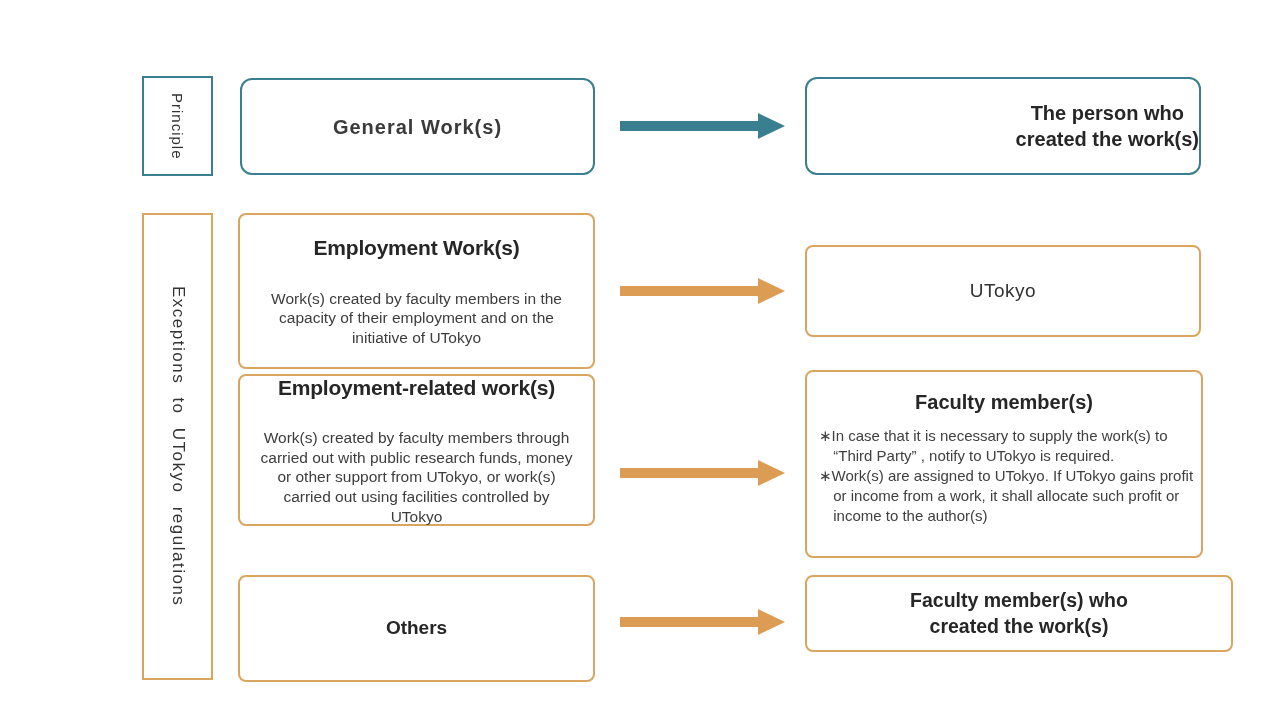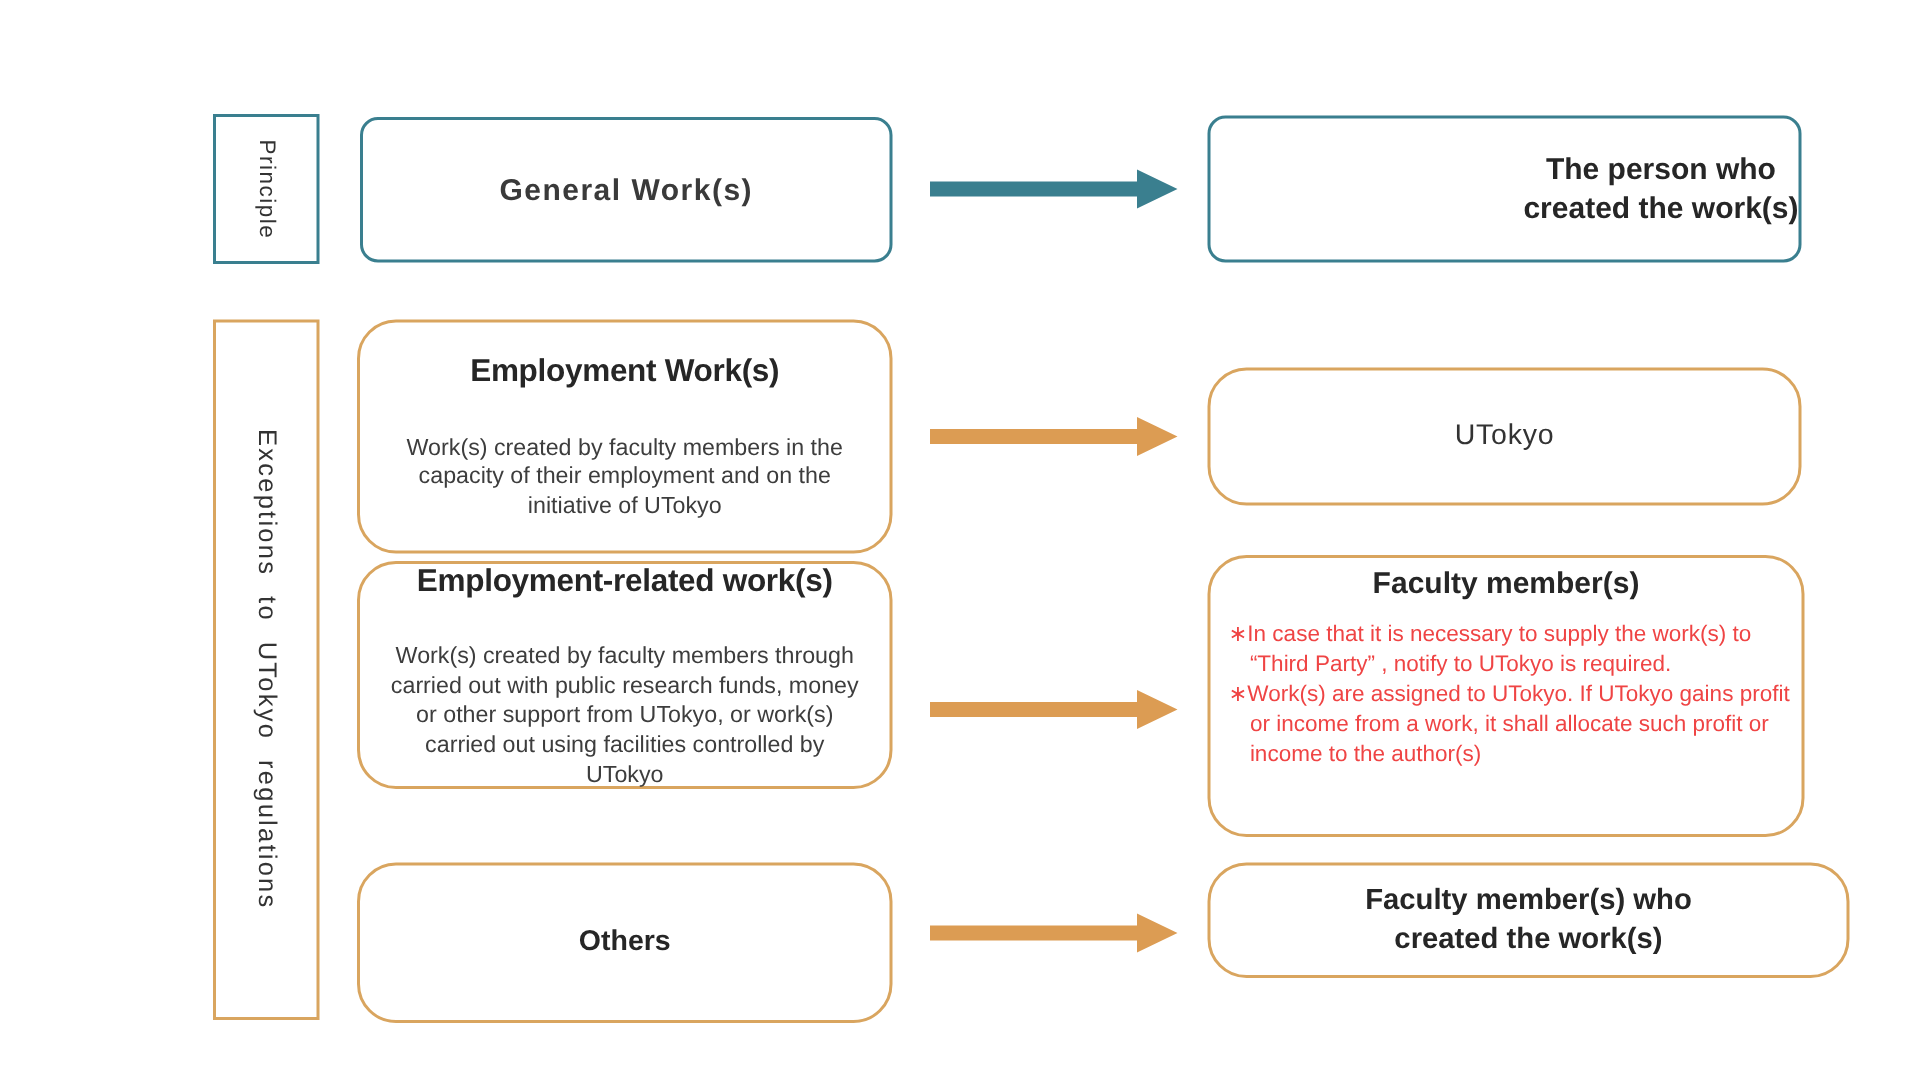--- a/index.html
+++ b/index.html
@@ -11,58 +11,58 @@
   .canvas {
     position:relative; width:1280px; height:720px; background:#ffffff;
     font-family:"Liberation Sans", sans-serif; overflow:hidden;
   }
   .box {
     position:absolute; box-sizing:border-box;
     display:flex; flex-direction:column; align-items:center; justify-content:center;
     text-align:center; background:#ffffff;
   }
   .teal-box   { border:2.5px solid var(--teal); border-radius:12px; }
-  .orange-box { border:2px solid var(--orange-border); border-radius:26px; }
+  .orange-box { border:2px solid var(--orange-border); border-radius:8px; }
 
   .vlabel {
     position:absolute; box-sizing:border-box; background:#ffffff;
     display:flex; align-items:center; justify-content:center;
   }
   .vtext {
     writing-mode:vertical-rl; text-orientation:mixed;
     color:#333333; font-weight:400; white-space:nowrap;
   }
   #principle-box   { left:142px; top:76px;  width:71px; height:100px; border:2px solid var(--teal); }
   #principle-box .vtext { font-size:15px; letter-spacing:1px; }
   #exceptions-box  { left:142px; top:213px; width:71px; height:467px; border:2px solid var(--orange-border); }
   #exceptions-box .vtext { font-size:17px; letter-spacing:1.5px; word-spacing:7px; }
 
   #general-box            { left:240px; top:78px;  width:355px; height:97px; }
   #person-box             { left:805px; top:77px;  width:396px; height:98px;align-items:flex-end; }
   #employment-box         { left:238px; top:213px; width:357px; height:156px; padding:6px 12px; }
   #utokyo-box             { left:805px; top:245px; width:396px; height:92px; }
   #employment-related-box { left:238px; top:374px; width:357px; height:152px; padding:4px 8px; }
-  #faculty-box            { left:805px; top:370px; width:398px; height:188px; justify-content:flex-start; padding-top:4px; }
+  #faculty-box            { left:805px; top:370px; width:398px; height:188px; justify-content:flex-start; padding-top:17px; }
   #others-box             { left:238px; top:575px; width:357px; height:107px;text-align:center; }
   #faculty-who-box        { left:805px; top:575px; width:428px; height:77px; }
 
   .title { font-size:20px; font-weight:700; color:#262626; line-height:1.3; }
   .prewrap { white-space:pre-line; }
   #general-box .title { font-weight:700; letter-spacing:1px; color:#3a3a3a; }
   #employment-box .title, #employment-related-box .title { font-size:21px; letter-spacing:-0.2px; }
   #utokyo-box .title { font-weight:400; font-size:19px; letter-spacing:0.5px; color:#333333; }
   #others-box .title { font-size:19px; }
   #faculty-who-box .title { font-size:19.5px; }
 
   .body-text {
     font-size:15.5px; color:#3d3d3d; line-height:1.27; margin-top:27px; padding:0 12px;
   }
   .notes {
     margin-top:11px; width:100%; box-sizing:border-box; padding:0 4px 0 12px;
-    text-align:left; font-size:15px; color:#ef4444; line-height:1.33;
+    text-align:left; font-size:15px; color:#404040; line-height:1.33;
   }
   .note { padding-left:0.95em; text-indent:-0.95em; }
 
   .arrow { position:absolute; width:166px; height:28px; display:block; }
   #arrow-1 { left:620px; top:112px; color:var(--teal); }
   #arrow-2 { left:620px; top:277px; color:var(--orange-arrow); }
   #arrow-3 { left:620px; top:459px; color:var(--orange-arrow); }
   #arrow-4 { left:620px; top:608px; color:var(--orange-arrow); }
 </style>
 </head>

